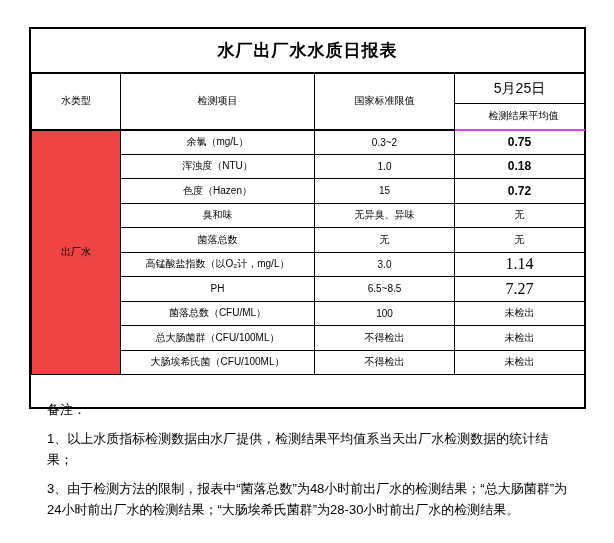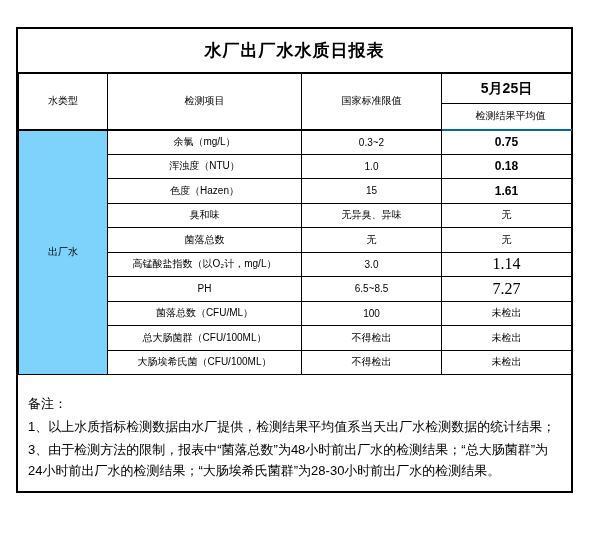--- a/index.html
+++ b/index.html
@@ -5,22 +5,22 @@
   * { margin: 0; padding: 0; box-sizing: border-box; }
   html, body { background: #ffffff; }
   body {
     width: 614px; height: 543px;
     position: relative;
     font-family: "Liberation Sans", "DejaVu Sans", sans-serif;
     color: #000;
   }
   .sheet {
     position: absolute;
-    left: 16px; top: 27px;
-    width: 557px; height: 466px;
+    left: 29px; top: 27px;
+    width: 557px; height: 382px;
     border: 2px solid #000;
     background: #fff;
   }
   .title-row {
     height: 44px;
     border-bottom: 1px solid #000;
     display: flex; align-items: center; justify-content: center;
     font-size: 17px; font-weight: bold;
     letter-spacing: 1px;
   }
@@ -37,39 +37,39 @@
     border: 1px solid #000;
     font-size: 10px;
     font-weight: normal;
     text-align: center;
     vertical-align: middle;
     overflow: hidden;
     white-space: nowrap;
   }
   table.main thead tr.hr1 th { height: 30px; }
   table.main thead tr.hr2 th { height: 26px; }
-  table.main thead th.date-cell { font-weight: bold; font-size: 14px; }
-  table.main thead tr.hr2 th { border-bottom: 2px solid #0369a1; padding-left: 8px; }
+  table.main thead th.date-cell { font-weight: normal; font-size: 14px; }
+  table.main thead tr.hr2 th { border-bottom: 2px solid #d946ef; padding-left: 8px; }
   table.main thead th[rowspan] { border-bottom: 2px solid #000; }
   table.main tbody tr { height: 24.5px; }
   td.water-type {
-    background: #7dd3fc;
+    background: #ef4444;
     font-size: 14px;
     border-bottom: 2px solid #000;
   }
   td.item-cell { text-align: left; padding-left: 0; }
   td.result-cell.num-sm { font-weight: bold; font-size: 12px; margin-left: 38px; }
   td.result-cell.num-lg { font-family: "Liberation Serif", "DejaVu Serif", serif; font-size: 16px; }
   .notes {
     padding: 16px 8px 0 8px;
     font-size: 13px;
     line-height: 21px;
     text-align: left;
   }
-  .notes p { margin: 2px; }
+  .notes p { margin: 8px; }
 </style>
 </head>
 <body>
 
 <div class="sheet">
 
   <div class="title-row">水厂出厂水水质日报表</div>
 
   <table class="main">
     <colgroup>
@@ -97,21 +97,21 @@
         <td class="result-cell num-sm">0.75</td>
       </tr>
       <tr>
         <td class="item-cell">浑浊度（NTU）</td>
         <td class="standard-cell">1.0</td>
         <td class="result-cell num-sm">0.18</td>
       </tr>
       <tr>
         <td class="item-cell">色度（Hazen）</td>
         <td class="standard-cell">15</td>
-        <td class="result-cell num-sm">1.61</td>
+        <td class="result-cell num-sm">0.72</td>
       </tr>
       <tr>
         <td class="item-cell">臭和味</td>
         <td class="standard-cell">无异臭、异味</td>
         <td class="result-cell">无</td>
       </tr>
       <tr>
         <td class="item-cell">菌落总数</td>
         <td class="standard-cell">无</td>
         <td class="result-cell">无</td>

